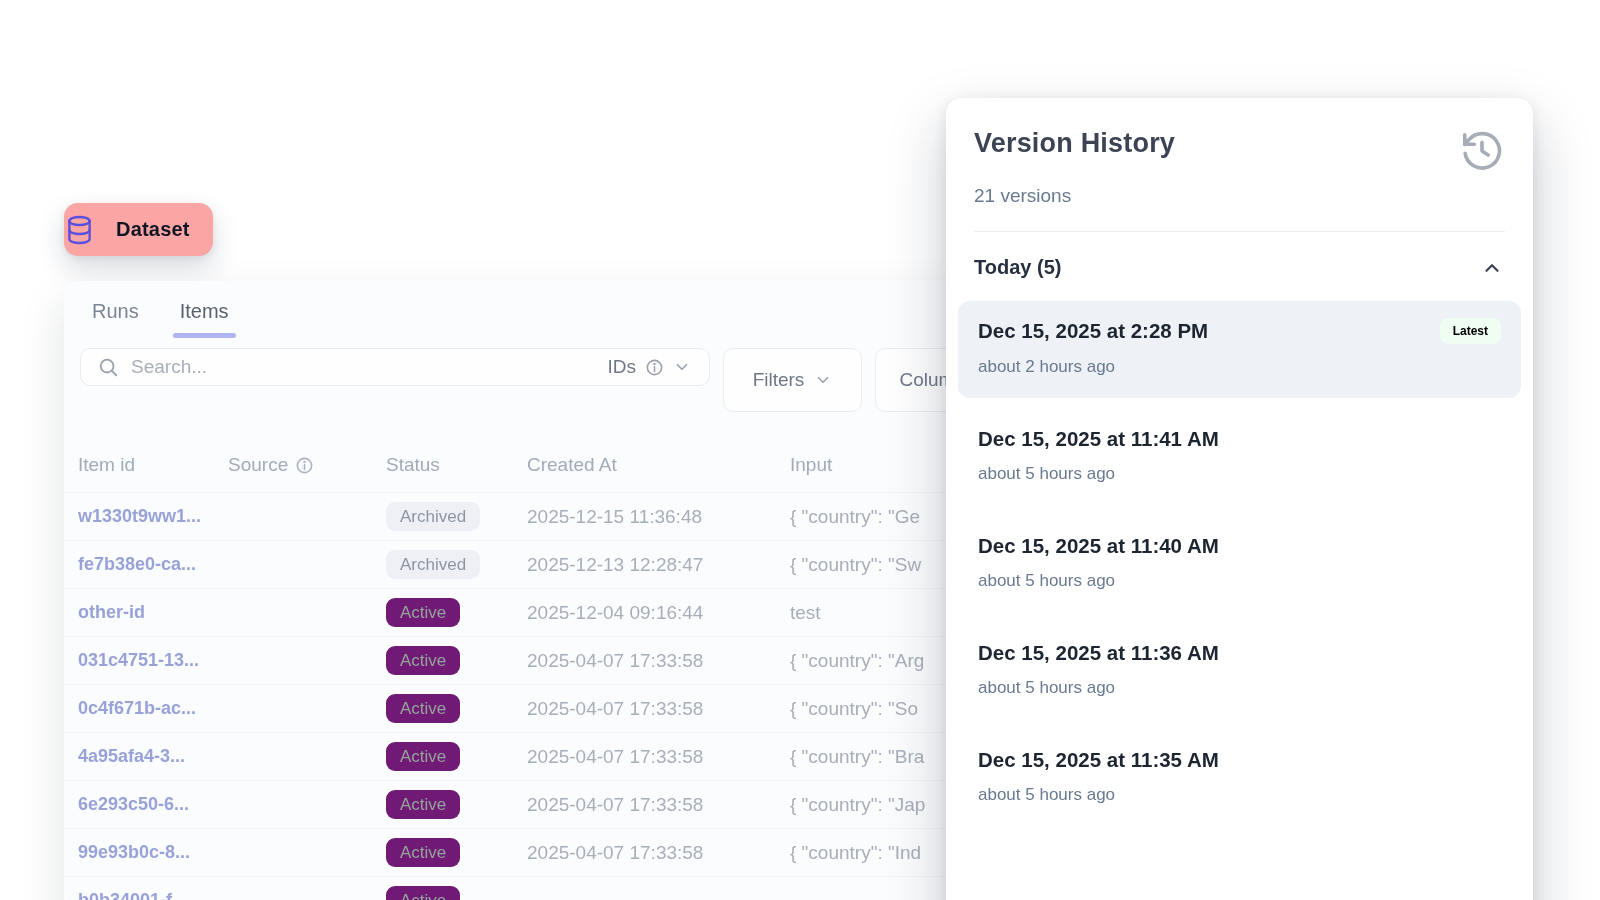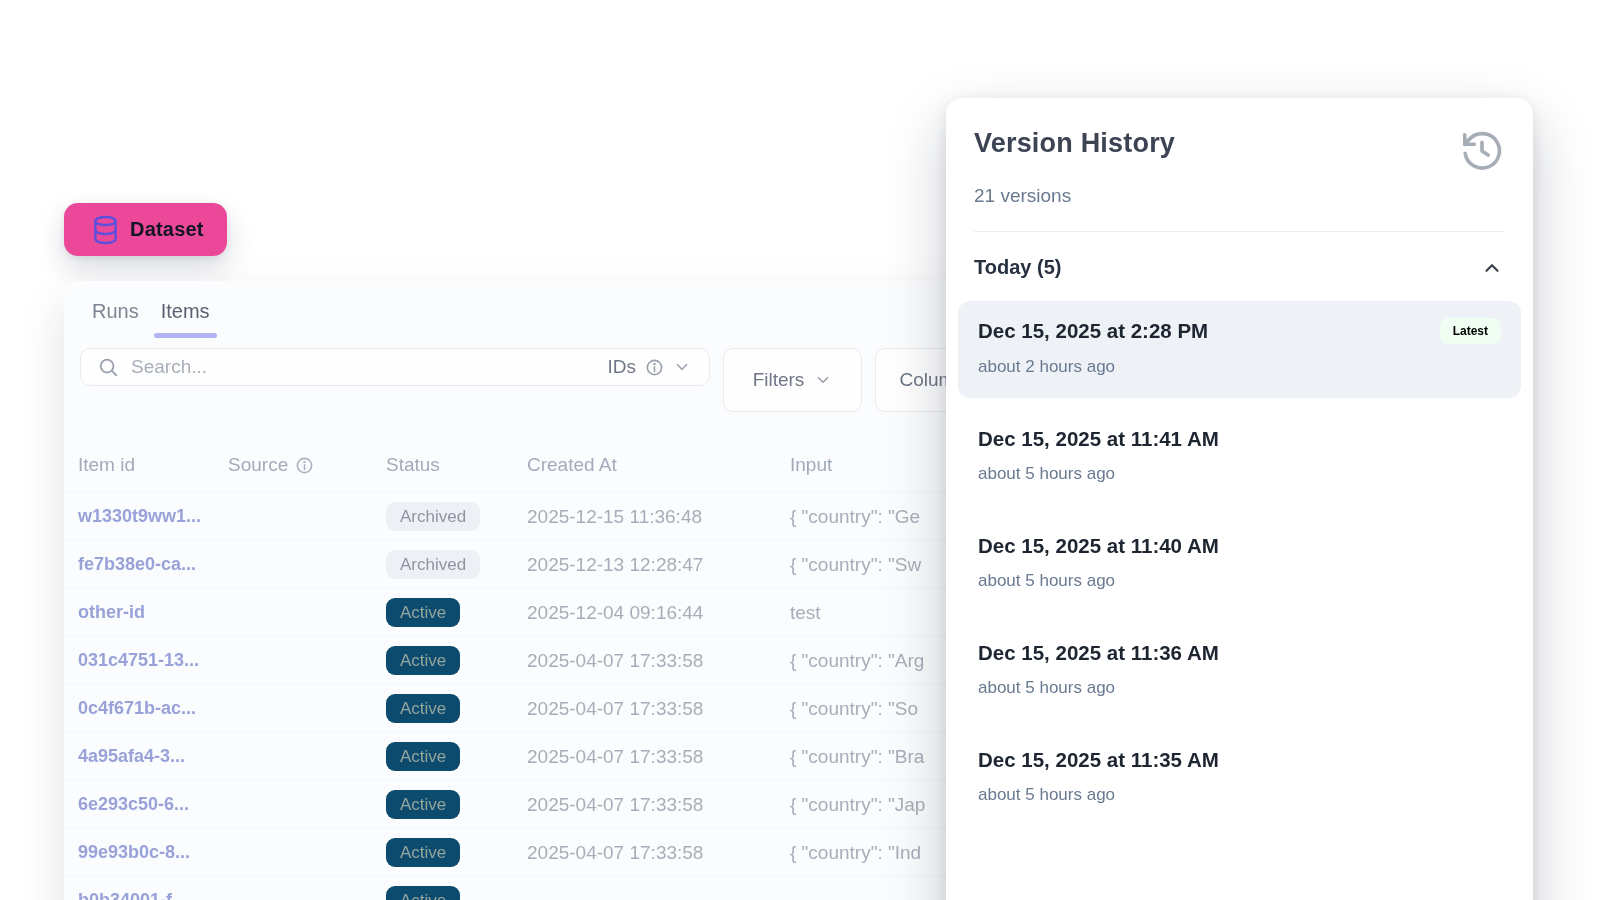--- a/index.html
+++ b/index.html
@@ -11,34 +11,34 @@
       radial-gradient(circle 2px at 12px 12px, rgba(255,255,255,.38) 1.6px, transparent 1.8px),
       radial-gradient(900px 700px at 62% 40%, rgba(222,232,243,.55), rgba(222,232,243,0) 70%),
       linear-gradient(97deg, #cbd0d7 0%, #8revert 0%, #8498b4 9%, #93a6bd 16%, #aebdcf 27%, #c0cddd 40%, #c8d5e5 55%, #cbdaea 72%, #cfdfef 100%);
     background-size:25px 25px, auto, auto;
   }
   .stage { position:absolute; inset:0; }
 
   
   .dataset-badge {
     position:absolute; left:64px; top:203px; height:53px;
-    background:#ec4899; border-radius:14px; display:flex; align-items:center;
-    gap:11px; padding:0 23px 0 28px;
+    background:#fca5a5; border-radius:14px; display:flex; align-items:center;
+    gap:23px; padding:0 23px 0 2px;
     box-shadow:0 12px 28px rgba(20,32,55,.16), 0 2px 6px rgba(20,32,55,.08);
   }
   .dataset-badge .label { font-size:20px; font-weight:700; color:#101623; letter-spacing:.2px; }
 
   
   .main-panel {
     position:absolute; left:64px; top:281px; width:1100px; height:660px;
     background:#fbfcfd; border-radius:14px;
     box-shadow:0 20px 45px rgba(20,32,55,.13);
     overflow:hidden;
   }
-  .tabs { display:flex; gap:22px; padding:19px 0 0 28px; }
+  .tabs { display:flex; gap:41px; padding:19px 0 0 28px; }
   .tab { position:relative; font-size:20px; color:#7d8595; padding-bottom:15px; cursor:pointer; }
   .tab.active { color:#596170; }
   .tab.active::after {
     content:""; position:absolute; left:-7px; right:-7px; bottom:0; height:5px;
     border-radius:3px; background:#b1b3f2;
   }
   .toolbar { display:flex; gap:13px; margin:10px 16px 0 16px; }
   .search-box {
     flex:0 0 630px; height:38px; border:1px solid #e9ebef; border-radius:10px;
     background:#fefefe; display:flex; align-items:center; padding:0 18px 0 16px; gap:12px;
@@ -65,21 +65,21 @@
   }
   .thead { height:54px; color:#a2abba; font-size:19px; }
   .thead .th { display:flex; align-items:center; gap:7px; }
   .tbody .trow { height:48px; border-top:1px solid #f2f4f7; }
   .cell-id { color:#98a2d8; font-size:18px; font-weight:700; white-space:nowrap; overflow:hidden; }
   .cell-created, .cell-input { color:#a8aeb9; font-size:19px; white-space:nowrap; overflow:hidden; }
   .badge {
     display:inline-block; padding:6px 14px; border-radius:9px; font-size:17px; line-height:1;
   }
   .badge.archived { background:#eef0f5; color:#8d95a4; }
-  .badge.active   { background:#0c4a6e; color:#95a59d; }
+  .badge.active   { background:#701a75; color:#95a59d; }
 
   
   .version-panel {
     position:absolute; left:946px; top:98px; width:587px; height:860px;
     background:#ffffff; border-radius:16px;
     box-shadow:0 25px 60px rgba(15,25,45,.22), 0 4px 14px rgba(15,25,45,.10);
   }
   .vp-header { padding:30px 28px 0 28px; }
   .vp-title-row { display:flex; align-items:flex-start; justify-content:space-between; }
   .vp-title { font-size:27px; font-weight:700; color:#3c4454; letter-spacing:.2px; }

